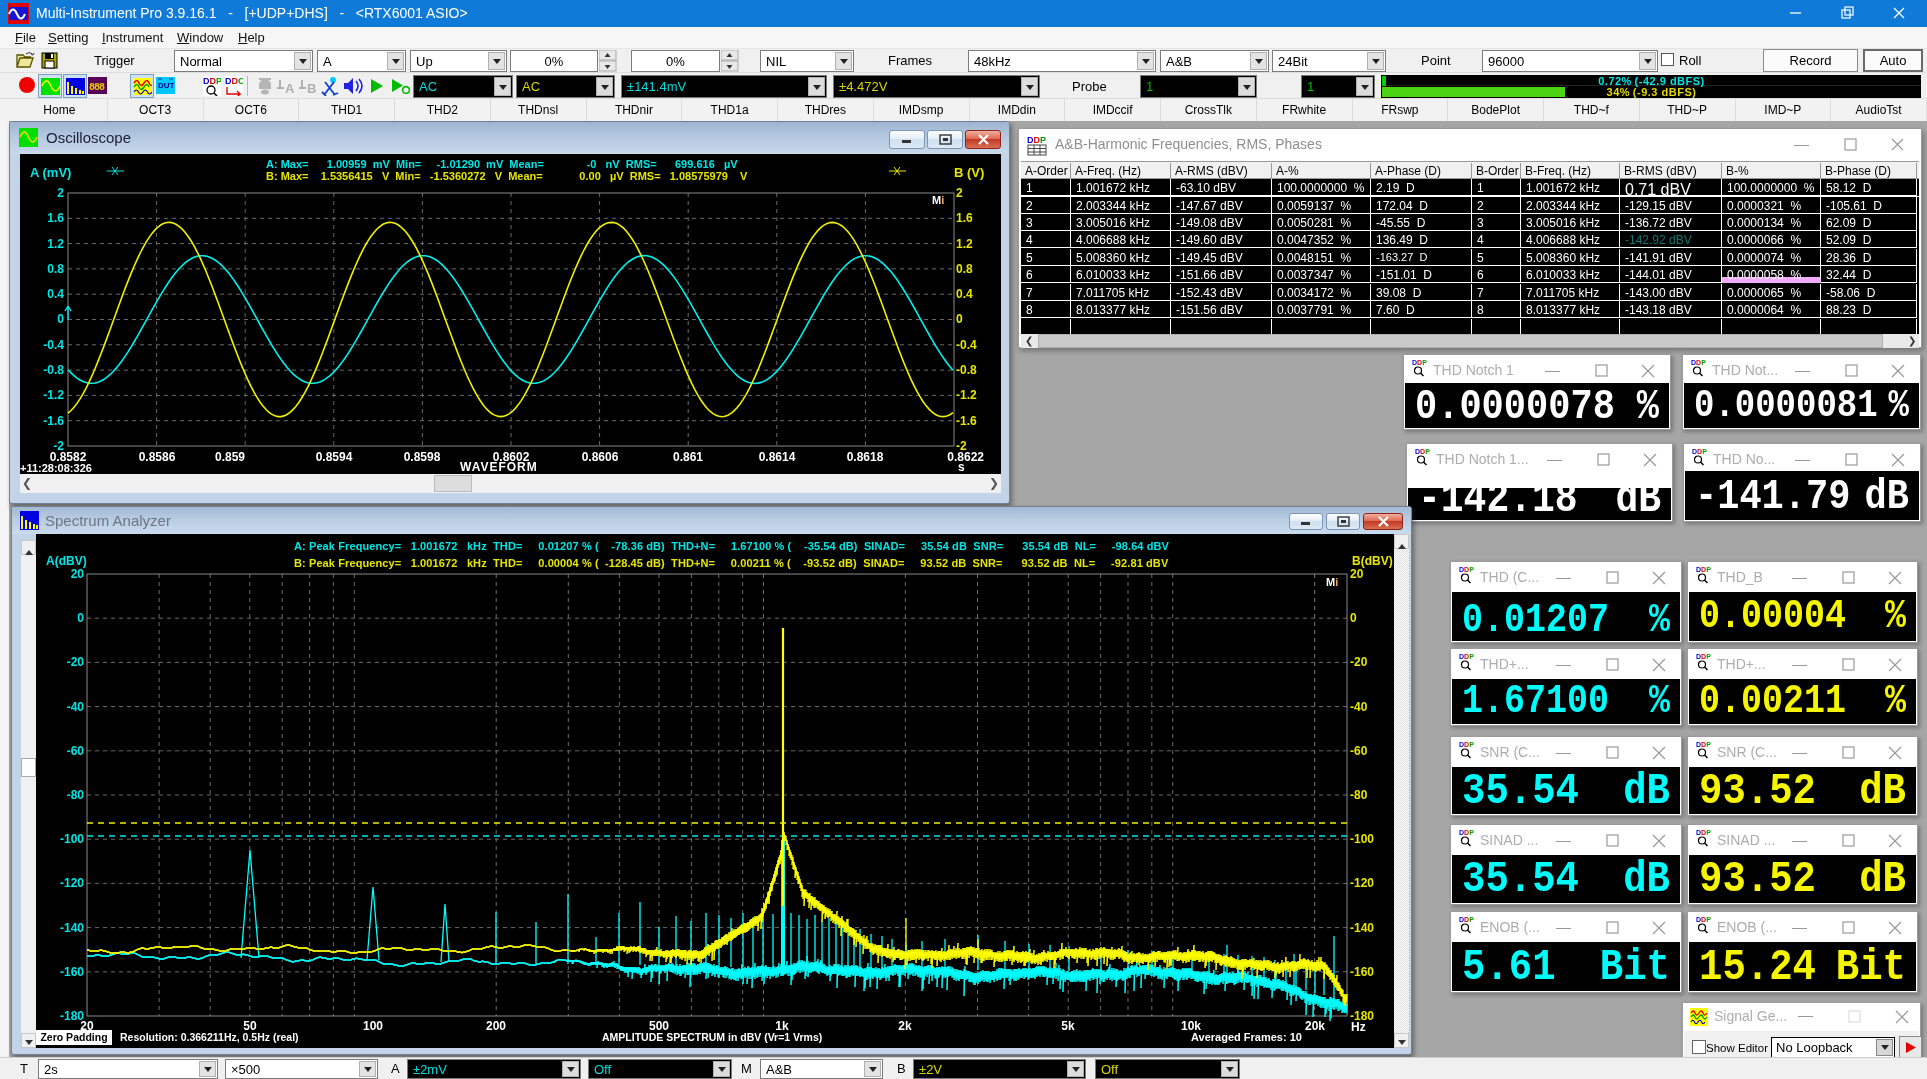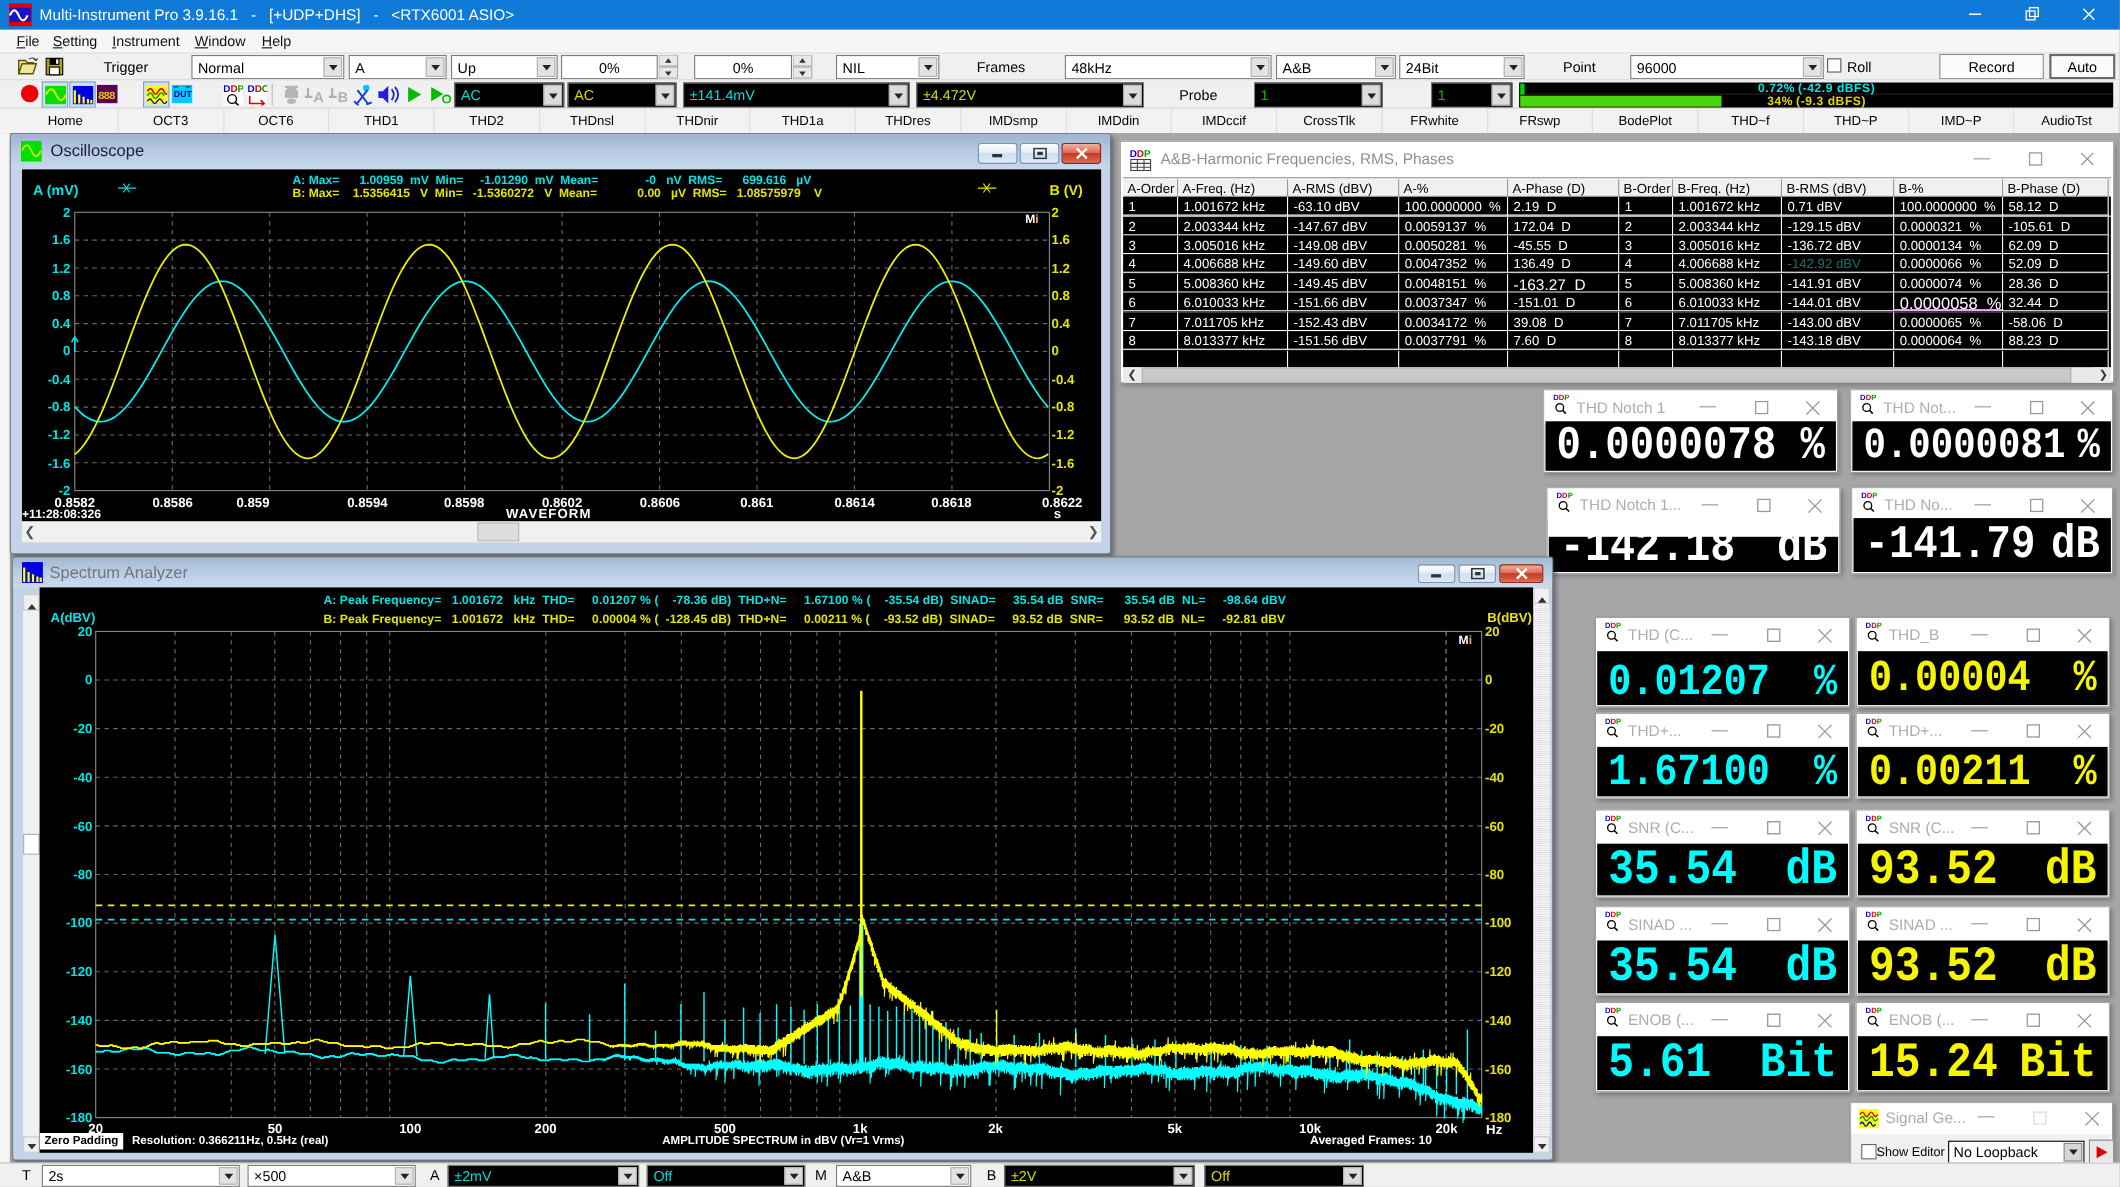--- a/index.html
+++ b/index.html
@@ -367,21 +367,21 @@
 <div class="abs" style="left:800px;top:1px;width:96px;height:16px;border-right:1px solid #999;font-size:12px;padding:1px 0 0 4px;color:#000">B-Phase (D)</div>
 </div>
 <div class="abs" style="left:2px;top:50.0px;width:898px;height:17.45px;background:#000">
 <div class="abs" style="left:0px;top:0;width:50px;height:17px;border-right:1px solid #fff;border-bottom:1px solid #fff;font-size:12px;color:#fff;padding:2px 0 0 5px;white-space:pre">1</div>
 <div class="abs" style="left:50px;top:0;width:100px;height:17px;border-right:1px solid #fff;border-bottom:1px solid #fff;font-size:12px;color:#fff;padding:2px 0 0 5px;white-space:pre">1.001672 kHz</div>
 <div class="abs" style="left:150px;top:0;width:101px;height:17px;border-right:1px solid #fff;border-bottom:1px solid #fff;font-size:12px;color:#fff;padding:2px 0 0 5px;white-space:pre">-63.10 dBV</div>
 <div class="abs" style="left:251px;top:0;width:99px;height:17px;border-right:1px solid #fff;border-bottom:1px solid #fff;font-size:12px;color:#fff;padding:2px 0 0 5px;white-space:pre">100.0000000  %</div>
 <div class="abs" style="left:350px;top:0;width:101px;height:17px;border-right:1px solid #fff;border-bottom:1px solid #fff;font-size:12px;color:#fff;padding:2px 0 0 5px;white-space:pre">2.19  D</div>
 <div class="abs" style="left:451px;top:0;width:49px;height:17px;border-right:1px solid #fff;border-bottom:1px solid #fff;font-size:12px;color:#fff;padding:2px 0 0 5px;white-space:pre">1</div>
 <div class="abs" style="left:500px;top:0;width:99px;height:17px;border-right:1px solid #fff;border-bottom:1px solid #fff;font-size:12px;color:#fff;padding:2px 0 0 5px;white-space:pre">1.001672 kHz</div>
-<div class="abs" style="left:599px;top:0;width:102px;height:17px;border-right:1px solid #fff;border-bottom:1px solid #fff;font-size:12px;color:#fff;padding:2px 0 0 5px;white-space:pre">0.71 dBV</div>
+<div class="abs" style="left:599px;top:0;width:102px;height:17px;border-right:1px solid #fff;border-bottom:1px solid #fff;font-size:16px;color:#fff;padding:2px 0 0 5px;white-space:pre">0.71 dBV</div>
 <div class="abs" style="left:701px;top:0;width:99px;height:17px;border-right:1px solid #fff;border-bottom:1px solid #fff;font-size:12px;color:#fff;padding:2px 0 0 5px;white-space:pre">100.0000000  %</div>
 <div class="abs" style="left:800px;top:0;width:96px;height:17px;border-right:1px solid #fff;border-bottom:1px solid #fff;font-size:12px;color:#fff;padding:2px 0 0 5px;white-space:pre">58.12  D</div>
 </div>
 <div class="abs" style="left:2px;top:67.5px;width:898px;height:17.45px;background:#000">
 <div class="abs" style="left:0px;top:0;width:50px;height:17px;border-right:1px solid #fff;border-bottom:1px solid #fff;font-size:12px;color:#fff;padding:2px 0 0 5px;white-space:pre">2</div>
 <div class="abs" style="left:50px;top:0;width:100px;height:17px;border-right:1px solid #fff;border-bottom:1px solid #fff;font-size:12px;color:#fff;padding:2px 0 0 5px;white-space:pre">2.003344 kHz</div>
 <div class="abs" style="left:150px;top:0;width:101px;height:17px;border-right:1px solid #fff;border-bottom:1px solid #fff;font-size:12px;color:#fff;padding:2px 0 0 5px;white-space:pre">-147.67 dBV</div>
 <div class="abs" style="left:251px;top:0;width:99px;height:17px;border-right:1px solid #fff;border-bottom:1px solid #fff;font-size:12px;color:#fff;padding:2px 0 0 5px;white-space:pre">0.0059137  %</div>
 <div class="abs" style="left:350px;top:0;width:101px;height:17px;border-right:1px solid #fff;border-bottom:1px solid #fff;font-size:12px;color:#fff;padding:2px 0 0 5px;white-space:pre">172.04  D</div>
 <div class="abs" style="left:451px;top:0;width:49px;height:17px;border-right:1px solid #fff;border-bottom:1px solid #fff;font-size:12px;color:#fff;padding:2px 0 0 5px;white-space:pre">2</div>
@@ -412,37 +412,37 @@
 <div class="abs" style="left:500px;top:0;width:99px;height:17px;border-right:1px solid #fff;border-bottom:1px solid #fff;font-size:12px;color:#fff;padding:2px 0 0 5px;white-space:pre">4.006688 kHz</div>
 <div class="abs" style="left:599px;top:0;width:102px;height:17px;border-right:1px solid #fff;border-bottom:1px solid #fff;font-size:12px;color:#0f766e;padding:2px 0 0 5px;white-space:pre">-142.92 dBV</div>
 <div class="abs" style="left:701px;top:0;width:99px;height:17px;border-right:1px solid #fff;border-bottom:1px solid #fff;font-size:12px;color:#fff;padding:2px 0 0 5px;white-space:pre">0.0000066  %</div>
 <div class="abs" style="left:800px;top:0;width:96px;height:17px;border-right:1px solid #fff;border-bottom:1px solid #fff;font-size:12px;color:#fff;padding:2px 0 0 5px;white-space:pre">52.09  D</div>
 </div>
 <div class="abs" style="left:2px;top:119.8px;width:898px;height:17.45px;background:#000">
 <div class="abs" style="left:0px;top:0;width:50px;height:17px;border-right:1px solid #fff;border-bottom:1px solid #fff;font-size:12px;color:#fff;padding:2px 0 0 5px;white-space:pre">5</div>
 <div class="abs" style="left:50px;top:0;width:100px;height:17px;border-right:1px solid #fff;border-bottom:1px solid #fff;font-size:12px;color:#fff;padding:2px 0 0 5px;white-space:pre">5.008360 kHz</div>
 <div class="abs" style="left:150px;top:0;width:101px;height:17px;border-right:1px solid #fff;border-bottom:1px solid #fff;font-size:12px;color:#fff;padding:2px 0 0 5px;white-space:pre">-149.45 dBV</div>
 <div class="abs" style="left:251px;top:0;width:99px;height:17px;border-right:1px solid #fff;border-bottom:1px solid #fff;font-size:12px;color:#fff;padding:2px 0 0 5px;white-space:pre">0.0048151  %</div>
-<div class="abs" style="left:350px;top:0;width:101px;height:17px;border-right:1px solid #fff;border-bottom:1px solid #fff;font-size:14px;color:#fff;padding:2px 0 0 5px;white-space:pre">-163.27  D</div>
+<div class="abs" style="left:350px;top:0;width:101px;height:17px;border-right:1px solid #fff;border-bottom:1px solid #fff;font-size:11px;color:#fff;padding:2px 0 0 5px;white-space:pre">-163.27  D</div>
 <div class="abs" style="left:451px;top:0;width:49px;height:17px;border-right:1px solid #fff;border-bottom:1px solid #fff;font-size:12px;color:#fff;padding:2px 0 0 5px;white-space:pre">5</div>
 <div class="abs" style="left:500px;top:0;width:99px;height:17px;border-right:1px solid #fff;border-bottom:1px solid #fff;font-size:12px;color:#fff;padding:2px 0 0 5px;white-space:pre">5.008360 kHz</div>
 <div class="abs" style="left:599px;top:0;width:102px;height:17px;border-right:1px solid #fff;border-bottom:1px solid #fff;font-size:12px;color:#fff;padding:2px 0 0 5px;white-space:pre">-141.91 dBV</div>
 <div class="abs" style="left:701px;top:0;width:99px;height:17px;border-right:1px solid #fff;border-bottom:1px solid #fff;font-size:12px;color:#fff;padding:2px 0 0 5px;white-space:pre">0.0000074  %</div>
 <div class="abs" style="left:800px;top:0;width:96px;height:17px;border-right:1px solid #fff;border-bottom:1px solid #fff;font-size:12px;color:#fff;padding:2px 0 0 5px;white-space:pre">28.36  D</div>
 </div>
 <div class="abs" style="left:2px;top:137.2px;width:898px;height:17.45px;background:#000">
 <div class="abs" style="left:0px;top:0;width:50px;height:17px;border-right:1px solid #fff;border-bottom:1px solid #fff;font-size:12px;color:#fff;padding:2px 0 0 5px;white-space:pre">6</div>
 <div class="abs" style="left:50px;top:0;width:100px;height:17px;border-right:1px solid #fff;border-bottom:1px solid #fff;font-size:12px;color:#fff;padding:2px 0 0 5px;white-space:pre">6.010033 kHz</div>
 <div class="abs" style="left:150px;top:0;width:101px;height:17px;border-right:1px solid #fff;border-bottom:1px solid #fff;font-size:12px;color:#fff;padding:2px 0 0 5px;white-space:pre">-151.66 dBV</div>
 <div class="abs" style="left:251px;top:0;width:99px;height:17px;border-right:1px solid #fff;border-bottom:1px solid #fff;font-size:12px;color:#fff;padding:2px 0 0 5px;white-space:pre">0.0037347  %</div>
 <div class="abs" style="left:350px;top:0;width:101px;height:17px;border-right:1px solid #fff;border-bottom:1px solid #fff;font-size:12px;color:#fff;padding:2px 0 0 5px;white-space:pre">-151.01  D</div>
 <div class="abs" style="left:451px;top:0;width:49px;height:17px;border-right:1px solid #fff;border-bottom:1px solid #fff;font-size:12px;color:#fff;padding:2px 0 0 5px;white-space:pre">6</div>
 <div class="abs" style="left:500px;top:0;width:99px;height:17px;border-right:1px solid #fff;border-bottom:1px solid #fff;font-size:12px;color:#fff;padding:2px 0 0 5px;white-space:pre">6.010033 kHz</div>
 <div class="abs" style="left:599px;top:0;width:102px;height:17px;border-right:1px solid #fff;border-bottom:1px solid #fff;font-size:12px;color:#fff;padding:2px 0 0 5px;white-space:pre">-144.01 dBV</div>
-<div class="abs" style="left:701px;top:0;width:99px;height:17px;border-right:1px solid #fff;border-bottom:2px solid #f0abfc;font-size:15px;color:#fff;padding:2px 0 0 5px;white-space:pre">0.0000058  %</div>
+<div class="abs" style="left:701px;top:0;width:99px;height:17px;border-right:1px solid #fff;border-bottom:6px solid #f0abfc;font-size:12px;color:#fff;padding:2px 0 0 5px;white-space:pre">0.0000058  %</div>
 <div class="abs" style="left:800px;top:0;width:96px;height:17px;border-right:1px solid #fff;border-bottom:1px solid #fff;font-size:12px;color:#fff;padding:2px 0 0 5px;white-space:pre">32.44  D</div>
 </div>
 <div class="abs" style="left:2px;top:154.7px;width:898px;height:17.45px;background:#000">
 <div class="abs" style="left:0px;top:0;width:50px;height:17px;border-right:1px solid #fff;border-bottom:1px solid #fff;font-size:12px;color:#fff;padding:2px 0 0 5px;white-space:pre">7</div>
 <div class="abs" style="left:50px;top:0;width:100px;height:17px;border-right:1px solid #fff;border-bottom:1px solid #fff;font-size:12px;color:#fff;padding:2px 0 0 5px;white-space:pre">7.011705 kHz</div>
 <div class="abs" style="left:150px;top:0;width:101px;height:17px;border-right:1px solid #fff;border-bottom:1px solid #fff;font-size:12px;color:#fff;padding:2px 0 0 5px;white-space:pre">-152.43 dBV</div>
 <div class="abs" style="left:251px;top:0;width:99px;height:17px;border-right:1px solid #fff;border-bottom:1px solid #fff;font-size:12px;color:#fff;padding:2px 0 0 5px;white-space:pre">0.0034172  %</div>
 <div class="abs" style="left:350px;top:0;width:101px;height:17px;border-right:1px solid #fff;border-bottom:1px solid #fff;font-size:12px;color:#fff;padding:2px 0 0 5px;white-space:pre">39.08  D</div>
 <div class="abs" style="left:451px;top:0;width:49px;height:17px;border-right:1px solid #fff;border-bottom:1px solid #fff;font-size:12px;color:#fff;padding:2px 0 0 5px;white-space:pre">7</div>
 <div class="abs" style="left:500px;top:0;width:99px;height:17px;border-right:1px solid #fff;border-bottom:1px solid #fff;font-size:12px;color:#fff;padding:2px 0 0 5px;white-space:pre">7.011705 kHz</div>

